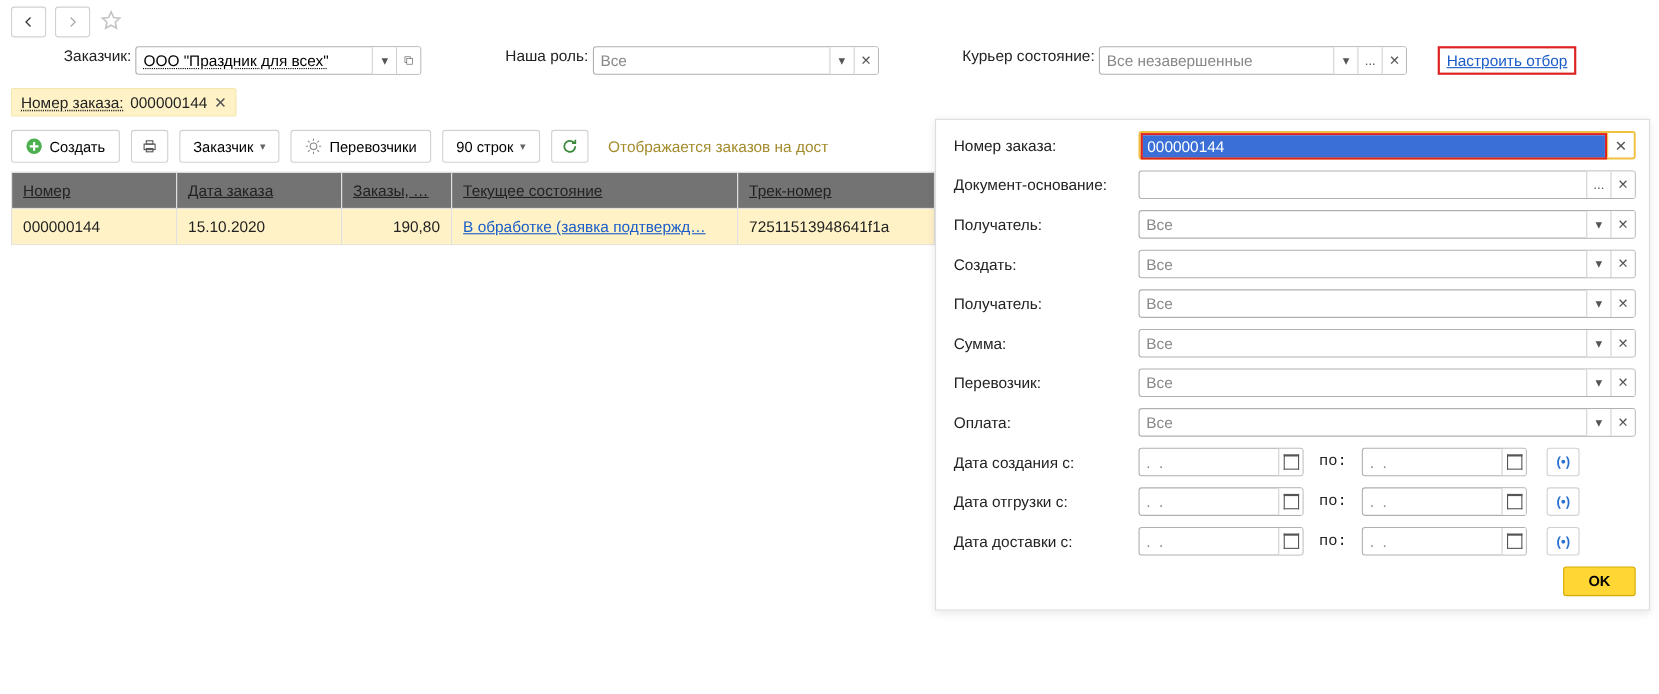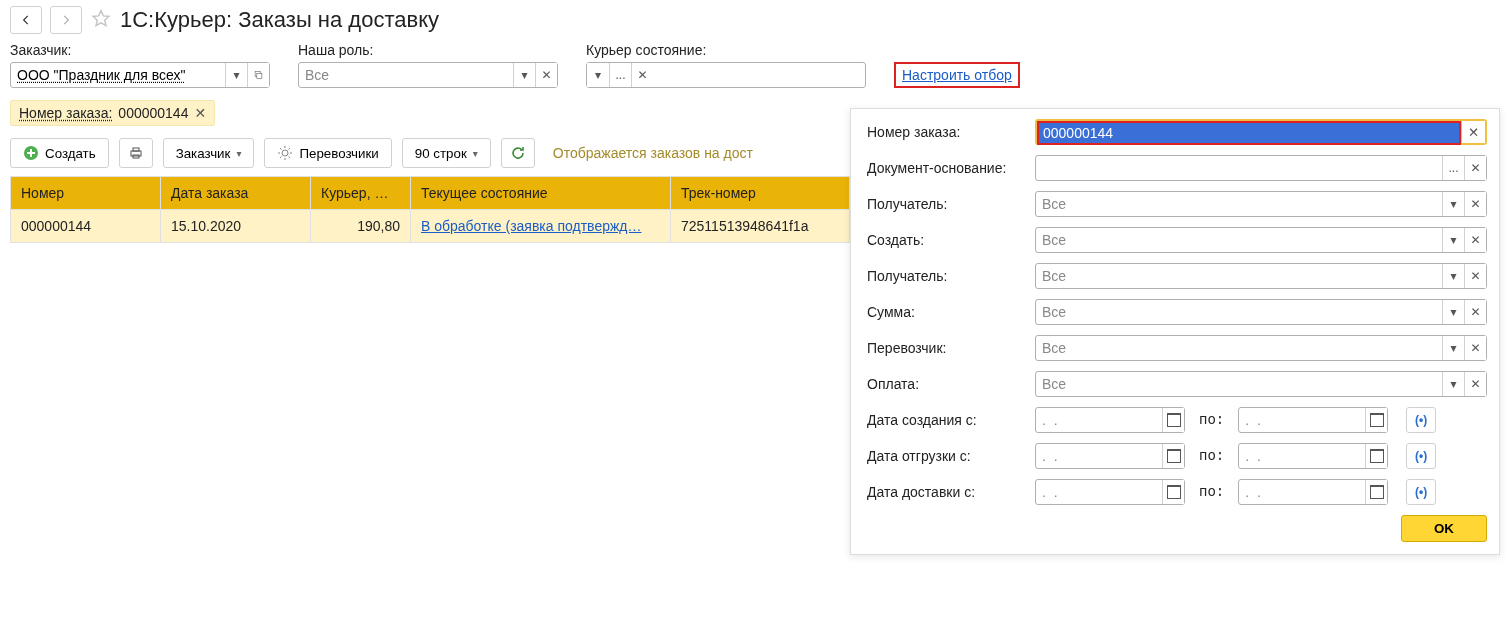--- a/index.html
+++ b/index.html
@@ -41,21 +41,21 @@
 .nav-btn svg { width: 14px; height: 14px; }
 .star-icon svg { width: 22px; height: 22px; stroke:#c4c4c4; fill:none; stroke-width:1.6; }
 .title { font-size: 22px; font-weight: 400; }
 
 .filters {
   display: flex;
   align-items: flex-end;
   gap: 28px;
   padding: 2px 10px 8px 10px;
 }
-.filter-col { display:flex; flex-direction:column; gap:4px; }
+.filter-col { display:flex; flex-direction:row; gap:4px;margin-left:48px; }
 .filter-col .lbl { font-size: 14px; }
 .combo {
   display:flex; align-items:stretch;
   border: 1px solid var(--border);
   border-radius: 3px;
   background:#fff;
   height: 26px;
 }
 .combo input {
   border:none; outline:none; padding:0 6px;
@@ -103,21 +103,21 @@
 
 .grid { padding: 0 10px; }
 .grid table { width: 840px; border-collapse: collapse; }
 .grid th, .grid td {
   border: 1px solid #e0e0e0;
   padding: 8px 10px;
   text-align:left;
   font-weight:400;
   font-size:14px;
 }
-.grid th { background:#eab308; }
+.grid th { background:#737373;text-decoration:underline; }
 .grid td.num { text-align:right; }
 .grid tr.selected td { background: var(--bg-row-sel); }
 .grid a { color: var(--link); text-decoration: underline; }
 
 
 .panel {
   position:absolute;
   top:108px; left:850px;
   width:650px;
   background:#fff;
@@ -156,21 +156,21 @@
   margin-left:10px; width:30px; height:26px;
   border:1px solid var(--border-light); border-radius:3px;
   background:#fff; display:flex;align-items:center;justify-content:center;cursor:pointer;
   color:#2a6fd0; font-size:12px; font-weight:bold;
 }
 .panel-footer { display:flex; justify-content:flex-end; margin-top:10px; }
 .ok-btn {
   background: var(--yellow-btn);
   border:1px solid #d4ab00;
   border-radius:3px;
-  padding:5px 32px;
+  padding:5px 22px;
   font-weight:bold;
   cursor:pointer;
 }
 .cal-icon::before { content:''; display:block; width:14px;height:14px;
   background:
     linear-gradient(#555,#555) 0 0/100% 2px no-repeat,
     linear-gradient(#555,#555) 0 100%/100% 1px no-repeat,
     linear-gradient(#555,#555) 0 0/1px 100% no-repeat,
     linear-gradient(#555,#555) 100% 0/1px 100% no-repeat;
 }
@@ -187,21 +187,20 @@
   <div class="nav-btn">
     <svg viewBox="0 0 24 24">
         <path d="M9 5l7 7-7 7" stroke="#aaa" stroke-width="2" fill="none"></path>
       </svg>
   </div>
   <span class="star-icon">
     <svg viewBox="0 0 24 24">
         <path d="M12 3l2.6 5.6 6 .6-4.5 4.1 1.3 6-5.4-3-5.4 3 1.3-6L3.4 9.2l6-.6z"></path>
       </svg>
   </span>
-  <span class="title">1С:Курьер: Заказы на доставку</span>
 </div>
 
 <div class="filters">
   <div class="filter-col">
     <span class="lbl">Заказчик:</span>
     <div class="combo" style="width:260px">
       <input class="underlined" value="ООО &quot;Праздник для всех&quot;" style="">
       <button class="iconbtn">▾</button>
       <button class="iconbtn">
         <svg viewBox="0 0 16 16" width="12" height="12">
@@ -215,20 +214,21 @@
     <span class="lbl">Наша роль:</span>
     <div class="combo" style="width:260px">
       <input placeholder="Все" style="">
       <button class="iconbtn">▾</button>
       <button class="iconbtn">✕</button>
     </div>
   </div>
   <div class="filter-col">
     <span class="lbl">Курьер состояние:</span>
     <div class="combo" style="width:280px">
+      <input placeholder="Все незавершенные" style="">
       <button class="iconbtn">▾</button>
       <button class="iconbtn">...</button>
       <button class="iconbtn">✕</button>
     </div>
   </div>
   <span class="filter-link-highlight">
     <span class="link">Настроить отбор</span>
   </span>
 </div>
 
@@ -277,21 +277,21 @@
   </button>
   <span class="status-text">Отображается заказов на дост</span>
 </div>
 
 <div class="grid">
   <table>
     <thead>
       <tr>
         <th style="width:150px">Номер</th>
         <th style="width:150px">Дата заказа</th>
-        <th style="width:100px">Курьер, …</th>
+        <th style="width:100px">Заказы, …</th>
         <th style="width:260px">Текущее состояние</th>
         <th>Трек-номер</th>
       </tr>
     </thead>
     <tbody>
       <tr class="selected">
         <td>000000144</td>
         <td>15.10.2020</td>
         <td class="num">190,80</td>
         <td><a href="#">В обработке (заявка подтвержд…</a></td>

